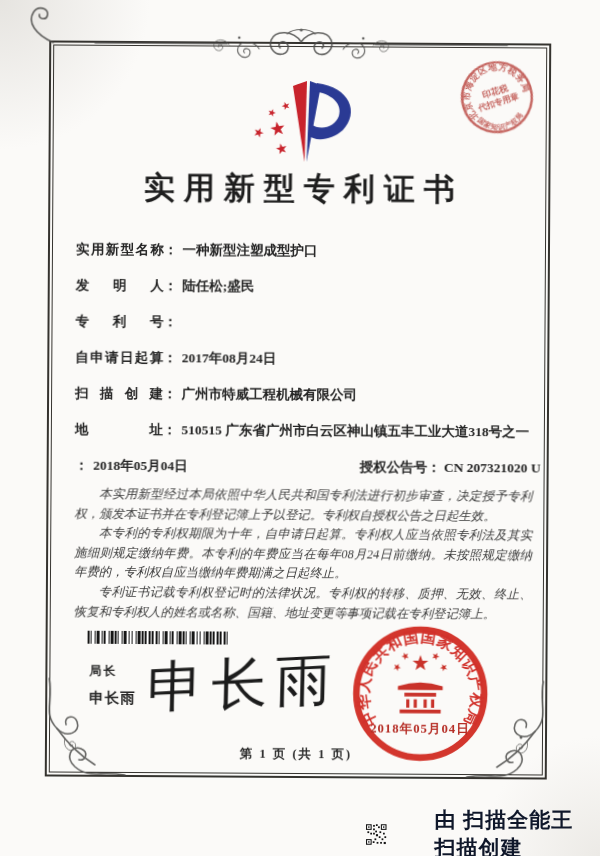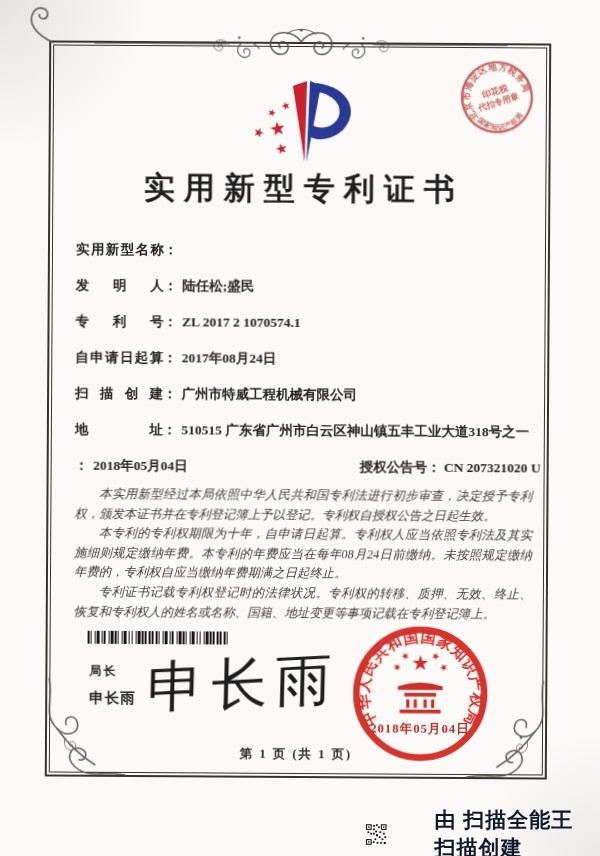--- a/index.html
+++ b/index.html
@@ -181,30 +181,30 @@
     <text class="tax-txt" x="39" y="36" text-anchor="middle" style="font-size:8.6px">印花税</text>
     <text class="tax-txt" x="39" y="47" text-anchor="middle" style="font-size:8.2px">代扣专用章</text>
   </svg>
 
   <div class="abs cert-title">实用新型专利证书</div>
 
   <div class="abs fields">
     <div class="frow">
       <span class="flabel">实用新型名称</span>
         <span class="fcolon">：</span>
+      <span class="fvalue">一种新型注塑成型护口</span>
     </div>
     <div class="frow">
       <span class="flabel">发明人</span>
         <span class="fcolon">：</span>
       <span class="fvalue">陆任松;盛民</span>
     </div>
     <div class="frow">
       <span class="flabel">专利号</span>
         <span class="fcolon">：</span>
-      <span class="fvalue">ZL 2017 2 1070574.1</span>
     </div>
     <div class="frow">
       <span class="flabel">自申请日起算</span>
         <span class="fcolon">：</span>
       <span class="fvalue">2017年08月24日</span>
     </div>
     <div class="frow">
       <span class="flabel">扫描创建</span>
         <span class="fcolon">：</span>
       <span class="fvalue">广州市特威工程机械有限公司</span>

